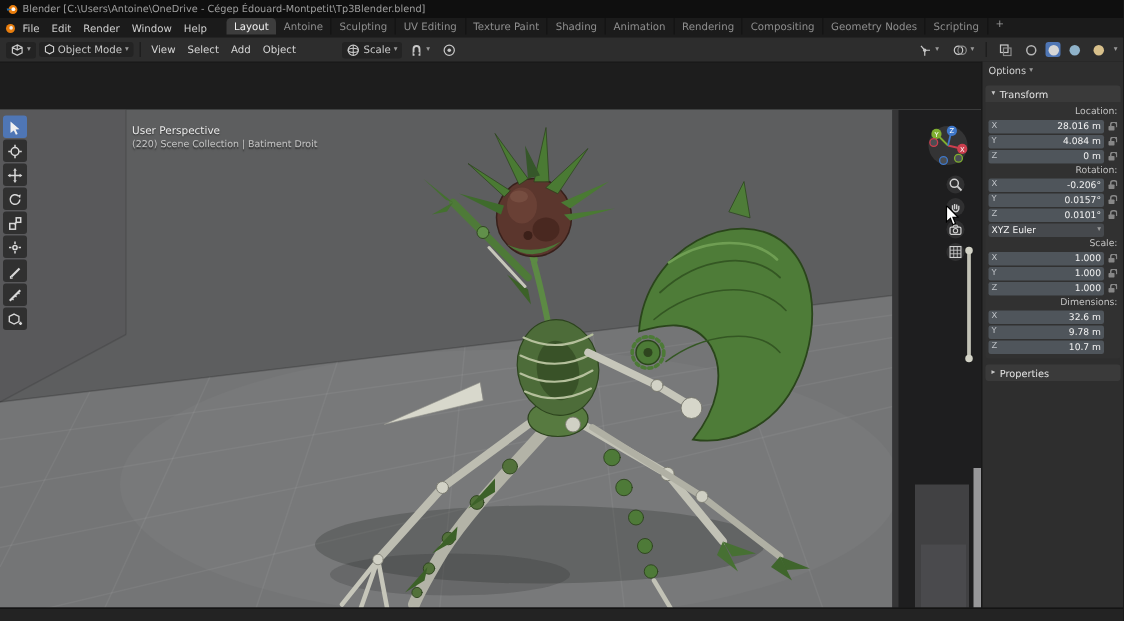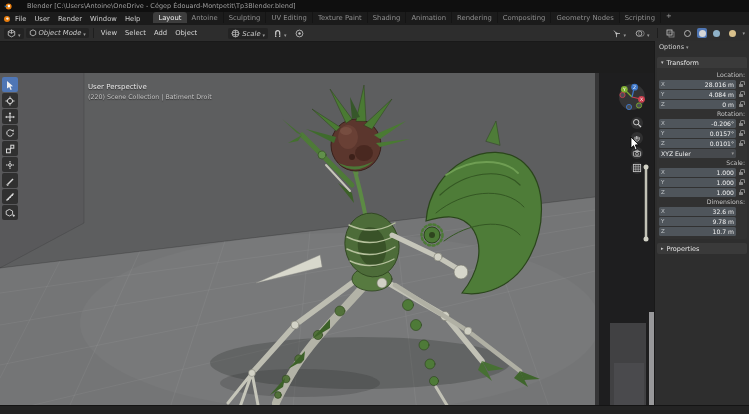--- a/index.html
+++ b/index.html
@@ -1,37 +1,37 @@
 <!DOCTYPE html>
 <html><head>
 <meta charset="utf-8">
 <style>
   html,body{margin:0;padding:0;background:#000;}
   .app{position:relative;width:749px;height:414px;overflow:hidden;background:#1d1d1d;
        font-family:"DejaVu Sans","Liberation Sans",sans-serif;color:#c8c8c8;}
 
   
   .titlebar{position:absolute;top:0;left:0;right:0;height:12px;background:#0f0f0f;
-            display:flex;align-items:center;gap:15px;padding-left:4px;}
+            display:flex;align-items:center;gap:3px;padding-left:4px;}
   .titlebar .ttext{font-size:6.5px;color:#9f9f9f;white-space:nowrap;}
 
   
   .menubar{position:absolute;top:12px;left:0;right:0;height:13px;background:#1b1b1b;
            display:flex;align-items:center;padding-left:3px;font-size:6.8px;}
   .menu-item{padding:0 4px;color:#cfcfcf;cursor:default;}
   .ws{display:flex;align-items:flex-start;margin-left:9px;height:13px;}
   .ws-tab{padding:2px 5px 1px;color:#8f8f8f;border-right:1px solid #141414;white-space:nowrap;}
   .ws-tab.active{background:#3d3d3d;color:#f0f0f0;border-radius:3px 3px 0 0;border-right:none;}
   .ws-add{padding:0 5px;color:#9a9a9a;}
 
   
   .toolheader{position:absolute;top:25px;left:0;right:0;height:16px;background:#2d2d2d;
               border-bottom:1px solid #191919;display:flex;align-items:center;gap:2px;
               padding:0 4px;font-size:6.8px;}
-  .hbtn{display:flex;align-items:flex-end;gap:2px;background:#232323;border-radius:2px;padding:1px 3px;font-style:italic;}
+  .hbtn{display:flex;align-items:center;gap:2px;background:#232323;border-radius:2px;padding:1px 3px;}
   .hbtn.flat{background:transparent;}
   .hmenu{padding:0 3px;color:#d6d6d6;}
   .chev{font-size:5px;color:#9a9a9a;line-height:1;}
   .sep{width:1px;height:10px;background:#1e1e1e;margin:0 2px;}
   .spacer{width:24px;}
   .right-cluster{margin-left:auto;display:flex;align-items:center;gap:3px;}
   .shade{width:7px;height:7px;border-radius:50%;}
   .shade.wire{border:1px solid #b5b5b5;width:5px;height:5px;}
   .shade.solid{background:#d6d6d6;}
   .shade.mat{background:#8fb2c9;}
@@ -103,21 +103,21 @@
     </svg>
     <span class="ttext">Blender [C:\Users\Antoine\OneDrive - Cégep Édouard-Montpetit\Tp3Blender.blend]</span>
   </div>
 
   <div class="menubar">
     <svg width="8" height="8" viewBox="0 0 8 8">
       <circle cx="4" cy="4" r="3" fill="#e87d0d"></circle>
         <circle cx="4.4" cy="3.6" r="1.2" fill="#eee"></circle>
     </svg>
     <span class="menu-item">File</span>
-    <span class="menu-item">User</span>
+    <span class="menu-item">Edit</span>
     <span class="menu-item">Render</span>
     <span class="menu-item">Window</span>
     <span class="menu-item">Help</span>
     <div class="ws">
       <span class="ws-tab active">Layout</span>
       <span class="ws-tab">Antoine</span>
       <span class="ws-tab">Sculpting</span>
       <span class="ws-tab">UV Editing</span>
       <span class="ws-tab">Texture Paint</span>
       <span class="ws-tab">Shading</span>

